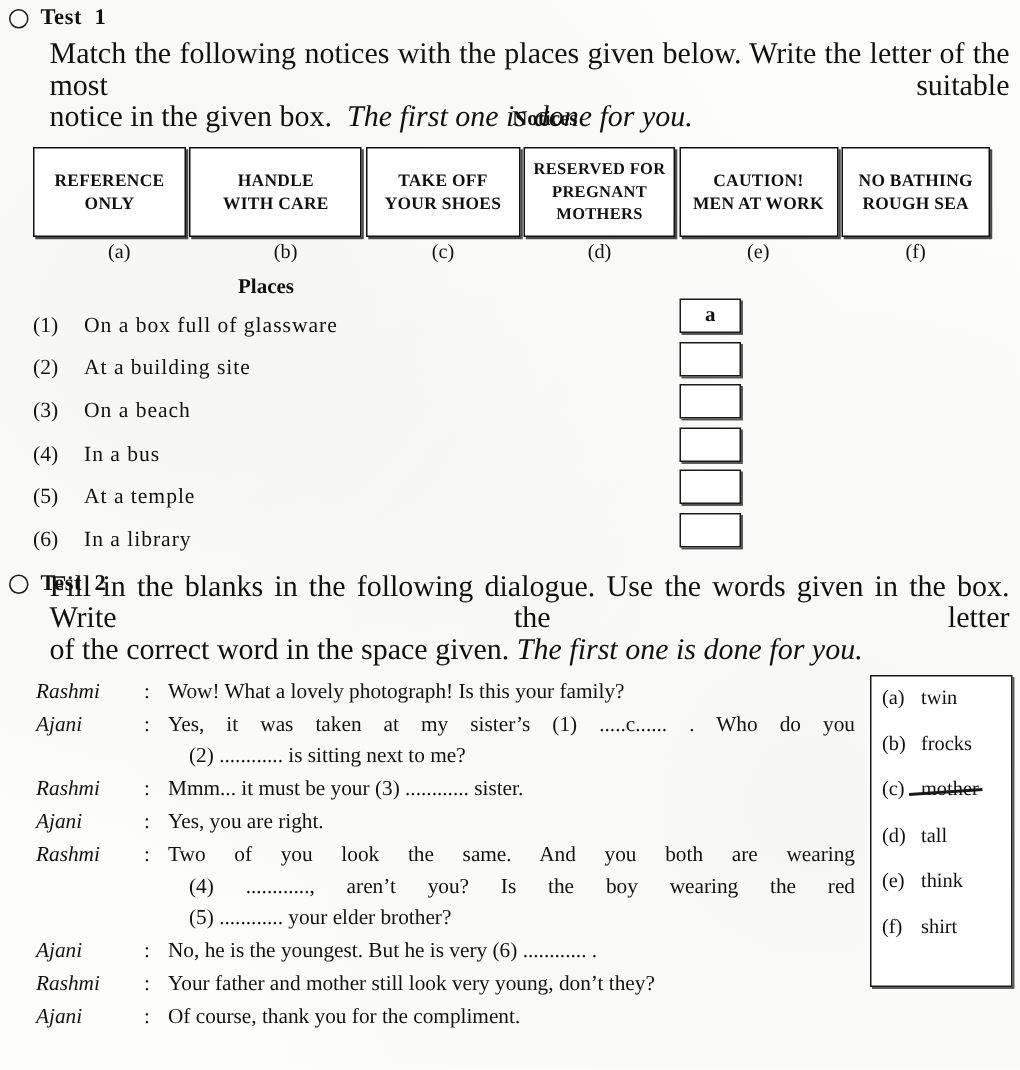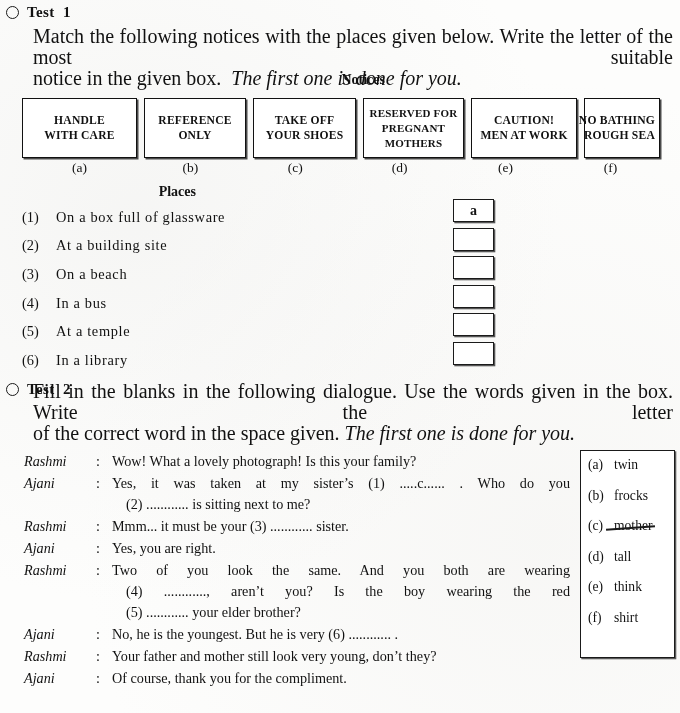--- a/index.html
+++ b/index.html
@@ -217,42 +217,42 @@
   </div>
 
   <div class="instr" style="left:33px; top:26px; width:640px;">
     <div style="text-align:justify; text-align-last:justify;"><span>Match the following notices with the places given below. Write the letter of the most suitable</span></div>
     <div><span>notice in the given box.</span>&nbsp;&nbsp;<span class="ital">The first one is done for you.</span></div>
   </div>
 
   <div class="caption" style="left:285px; top:72px; width:100px;">Notices</div>
 
   <div class="notices-row">
+    <div class="notice-box" style="width:102px;">
+      <span>REFERENCE</span>
+      <span>ONLY</span>
+    </div>
     <div class="notice-box" style="width:115px;">
       <span>HANDLE</span>
       <span>WITH CARE</span>
-    </div>
-    <div class="notice-box" style="width:102px;">
-      <span>REFERENCE</span>
-      <span>ONLY</span>
     </div>
     <div class="notice-box" style="width:103px;">
       <span>TAKE OFF</span>
       <span>YOUR SHOES</span>
     </div>
     <div class="notice-box" style="width:101px; font-size:11px;">
       <span>RESERVED FOR</span>
       <span>PREGNANT</span>
       <span>MOTHERS</span>
     </div>
     <div class="notice-box" style="width:106px;">
       <span>CAUTION!</span>
       <span>MEN AT WORK</span>
     </div>
-    <div class="notice-box" style="width:76px;align-items:flex-end;">
+    <div class="notice-box" style="width:99px;">
       <span>NO BATHING</span>
       <span>ROUGH SEA</span>
     </div>
   </div>
 
   <div class="letters-row">
     <div class="lt" style="width:115px;">(a)</div>
     <div class="lt" style="width:102px;">(b)</div>
     <div class="lt" style="width:103px;">(c)</div>
     <div class="lt" style="width:101px;">(d)</div>

